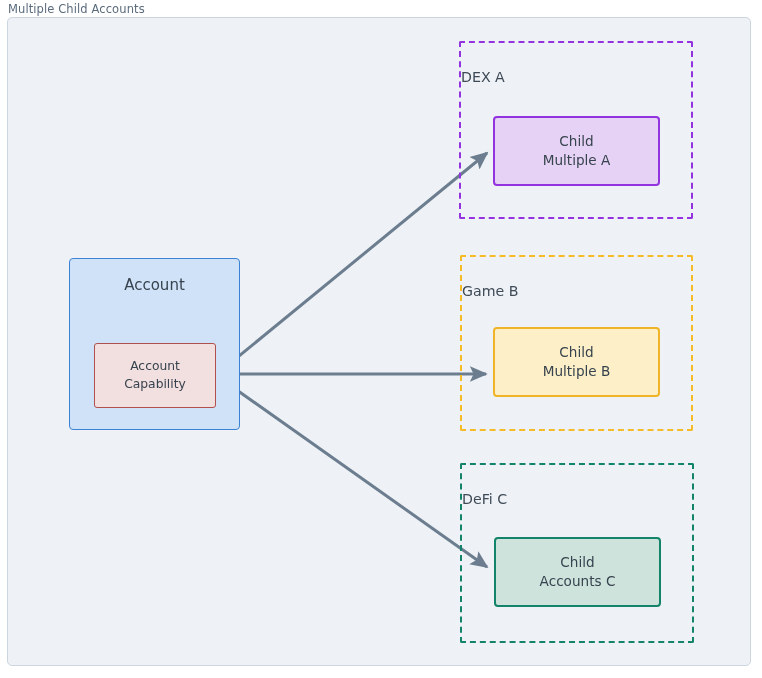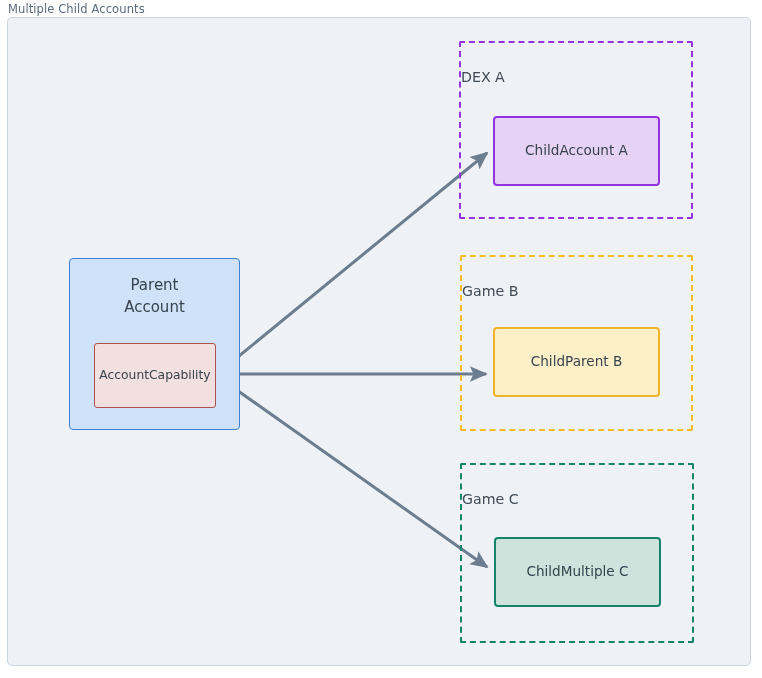--- a/index.html
+++ b/index.html
@@ -50,21 +50,21 @@
     width: 762px;
     height: 678px;
     pointer-events: none;
   }
 
   
   .node {
     position: absolute;
     box-sizing: border-box;
     display: flex;
-    flex-direction: row;
+    flex-direction: column;
     align-items: center;
     justify-content: center;
     text-align: center;
     line-height: 1.42;
   }
 
   
   .parent-node {
     background: #cfe2f7;
     border: 1.6px solid #3b82d4;
@@ -136,50 +136,49 @@
     </defs>
     <g stroke="#6b7d8e" stroke-width="3" fill="none" stroke-linecap="butt">
       <line x1="217" y1="374" x2="487" y2="153" marker-end="url(#arrowhead)"></line>
       <line x1="217" y1="374" x2="486" y2="374" marker-end="url(#arrowhead)"></line>
       <line x1="217" y1="376" x2="487" y2="567" marker-end="url(#arrowhead)"></line>
     </g>
   </svg>
 
   <div class="node parent-node" style="left:69px; top:258px; width:171px; height:172px;">
     <div class="parent-title">
-      <span class="ln">Parent</span>
       <span class="ln">Account</span>
     </div>
   </div>
 
   <div class="node capability-node" style="left:94px; top:343px; width:122px; height:65px;">
     <span class="ln">Account</span>
     <span class="ln">Capability</span>
   </div>
 
   <div class="group-box" style="left:459px; top:41px; width:234px; height:178px; border-color:#9333e0;">
     <div class="group-label">DEX A</div>
   </div>
   <div class="node child-node" style="left:493px; top:116px; width:167px; height:70px;
               background:#e6d2f5; border-color:#9333e0;">
     <span class="ln">Child</span>
-    <span class="ln">Account A</span>
+    <span class="ln">Multiple A</span>
   </div>
 
   <div class="group-box" style="left:460px; top:255px; width:233px; height:176px; border-color:#f5bc28;">
     <div class="group-label">Game B</div>
   </div>
   <div class="node child-node" style="left:493px; top:327px; width:167px; height:70px;
               background:#fdf0c8; border-color:#f0b429;">
     <span class="ln">Child</span>
-    <span class="ln">Parent B</span>
+    <span class="ln">Multiple B</span>
   </div>
 
   <div class="group-box" style="left:460px; top:463px; width:234px; height:180px; border-color:#13846a;">
-    <div class="group-label">Game C</div>
+    <div class="group-label">DeFi C</div>
   </div>
   <div class="node child-node" style="left:494px; top:537px; width:167px; height:70px;
               background:#cde3dc; border-color:#13846a;">
     <span class="ln">Child</span>
-    <span class="ln">Multiple C</span>
+    <span class="ln">Accounts C</span>
   </div>
 
 </div>
 
 </body></html>

